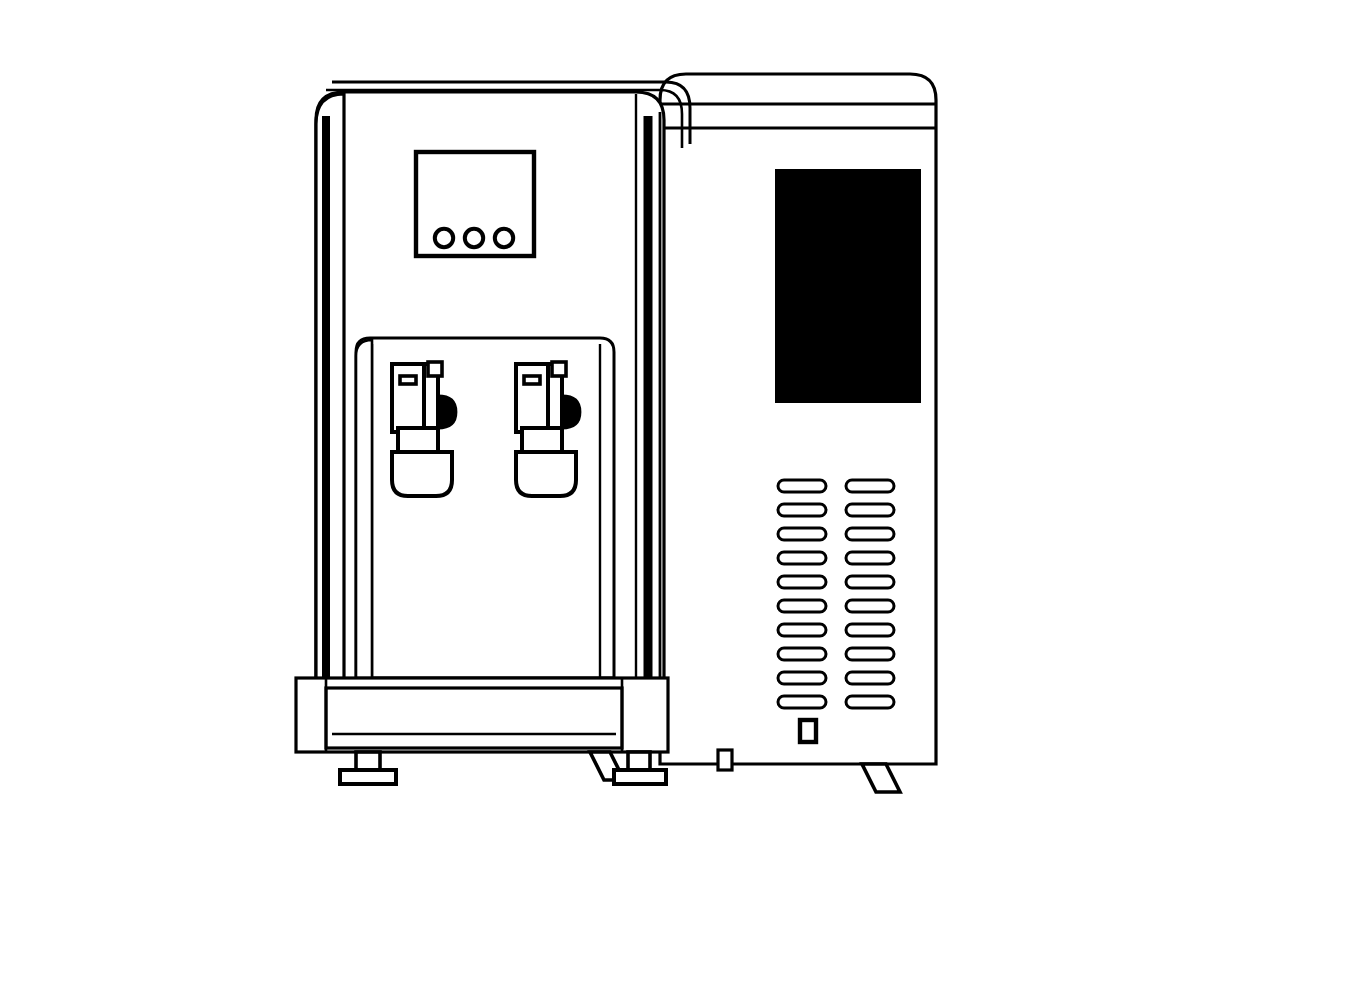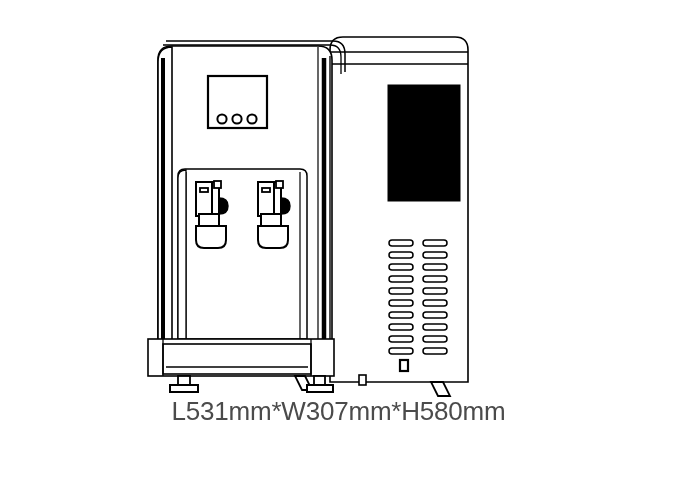--- a/index.html
+++ b/index.html
@@ -171,16 +171,15 @@
       <g>
         <rect x="359" y="375" width="7" height="10" fill="#ffffff" stroke="#000000" stroke-width="1.6"></rect>
       </g>
       <g>
         <path d="M 431 382 L 443 382 L 450 396 L 438 396 Z" fill="#ffffff" stroke="#000000" stroke-width="1.8"></path>
       </g>
     </g>
   </svg>
 
   <div class="caption-block">
-    <div class="dim-text">L531mm*W307mm*H580mm</div>
   </div>
 
 </div>
 
 </body></html>

